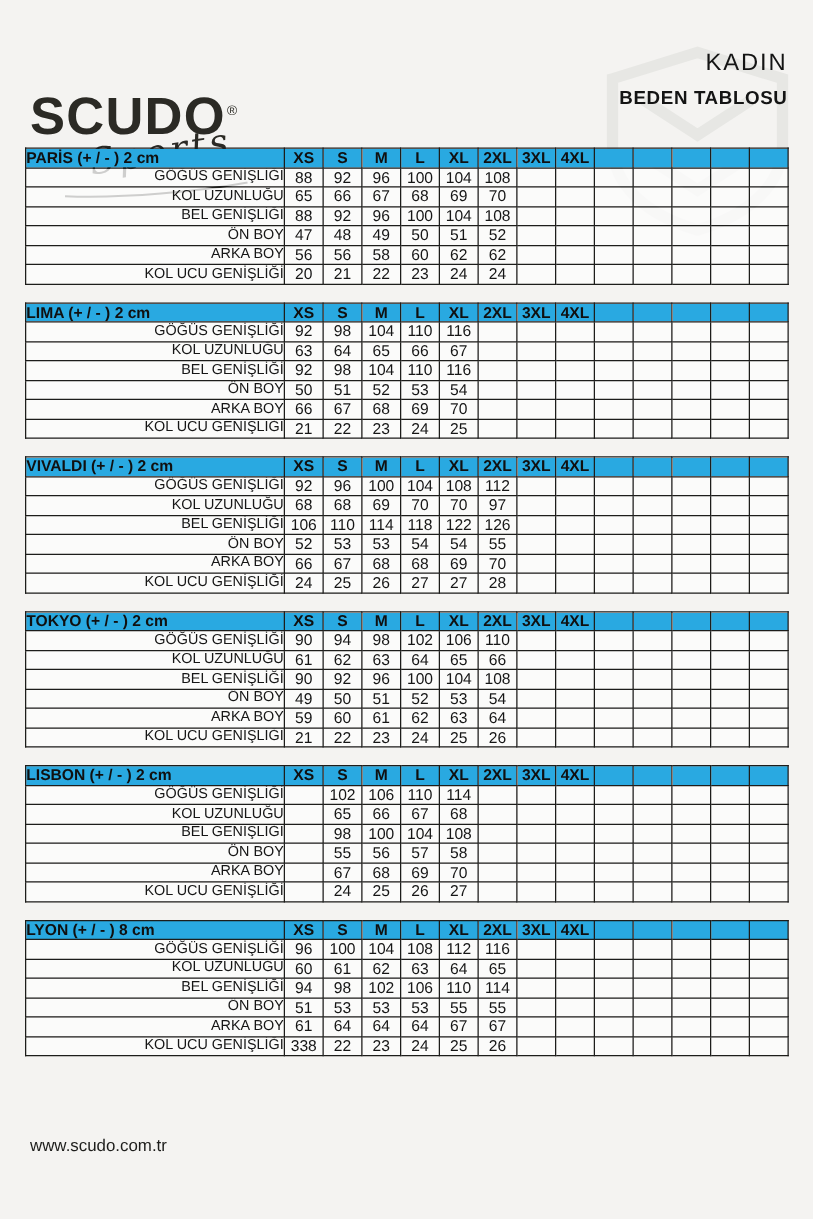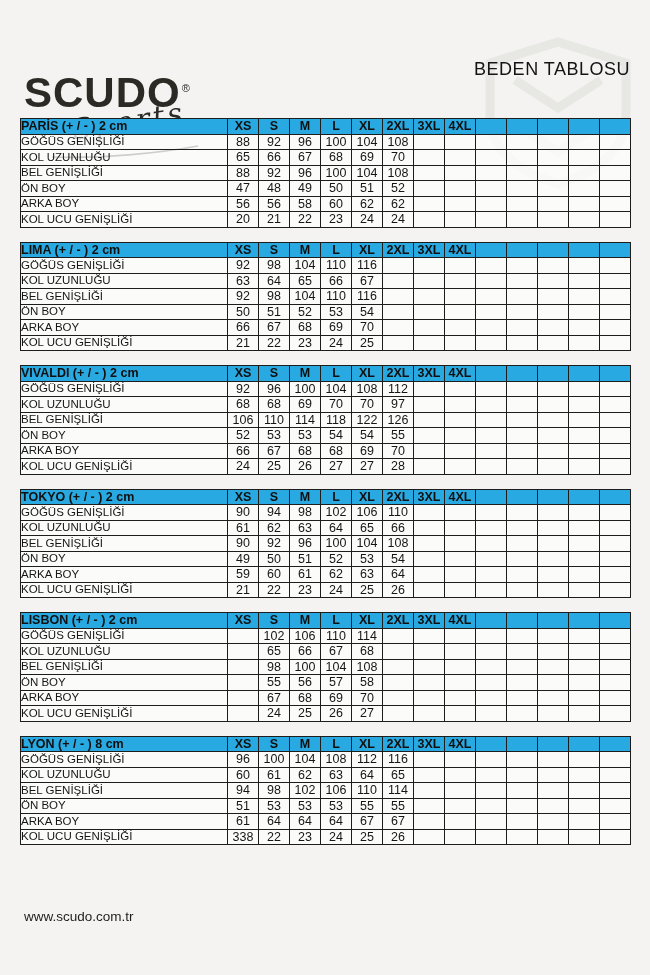--- a/index.html
+++ b/index.html
@@ -27,21 +27,21 @@
   .logo-script{
     font-family:"DejaVu Serif",serif;font-style:italic;font-weight:500;
     font-size:29px;letter-spacing:3px;line-height:1;
     transform:rotate(-9deg);transform-origin:left center;
     margin:2px 0 0 48px;
   }
   .logo-flourish{margin:0 0 0 26px;display:block;}
 
   .header-right{position:absolute;right:20px;top:40px;text-align:right;color:#141414;}
   .category{font-size:19px;font-weight:400;letter-spacing:1.5px;line-height:1.15;}
-  .page-title{font-size:18px;font-weight:400;letter-spacing:.5px;line-height:1.2;margin-top:19px;}
+  .page-title{font-size:15px;font-weight:700;letter-spacing:.5px;line-height:1.2;margin-top:8px;}
 
   
   .watermark{position:absolute;left:482px;top:32px;z-index:0;pointer-events:none;}
 
   
   .tables{position:absolute;left:20px;top:118px;width:610px;z-index:1;}
   table.size-table{
     border-collapse:collapse;table-layout:fixed;width:610px;
     margin:0 0 14px 0;
   }
@@ -54,21 +54,21 @@
     background:var(--header-blue);
     text-align:left;padding-left:5px;
     font-size:12.5px;font-weight:700;color:#101010;
   }
   th.size-cell{
     background:var(--header-blue);
     text-align:center;font-size:12.5px;font-weight:700;color:#101010;
   }
   td.label-cell{
     background:rgba(253,253,252,.78);
-    text-align:left;padding-left:5px;
+    text-align:right;padding-left:5px;
     font-size:11.5px;font-weight:400;color:#161616;
   }
   td.value-cell{
     background:rgba(253,253,252,.78);
     text-align:center;font-size:12.5px;color:#161616;
   }
 
   
   .footer{position:absolute;left:24px;top:909px;font-size:13.5px;color:#1d1d1b;z-index:1;}
 </style>
@@ -85,20 +85,21 @@
 
   <div class="logo">
     <div class="logo-main"><span>SCUDO</span><sup>®</sup></div>
     <div class="logo-script">Sports</div>
     <svg class="logo-flourish" width="150" height="14" viewBox="0 0 150 14" aria-hidden="true">
       <path d="M2 12 C 50 14, 110 8, 148 1" stroke="#2b2a25" stroke-width="1.6" fill="none"></path>
     </svg>
   </div>
 
   <div class="header-right">
+    <div class="category">KADIN</div>
     <div class="page-title">BEDEN TABLOSU</div>
   </div>
 
   <div class="tables">
       <table class="size-table">
         <colgroup>
           <col style="width: 207px;">
           <col style="width: 31px;">
           <col style="width: 31px;">
           <col style="width: 31px;">

